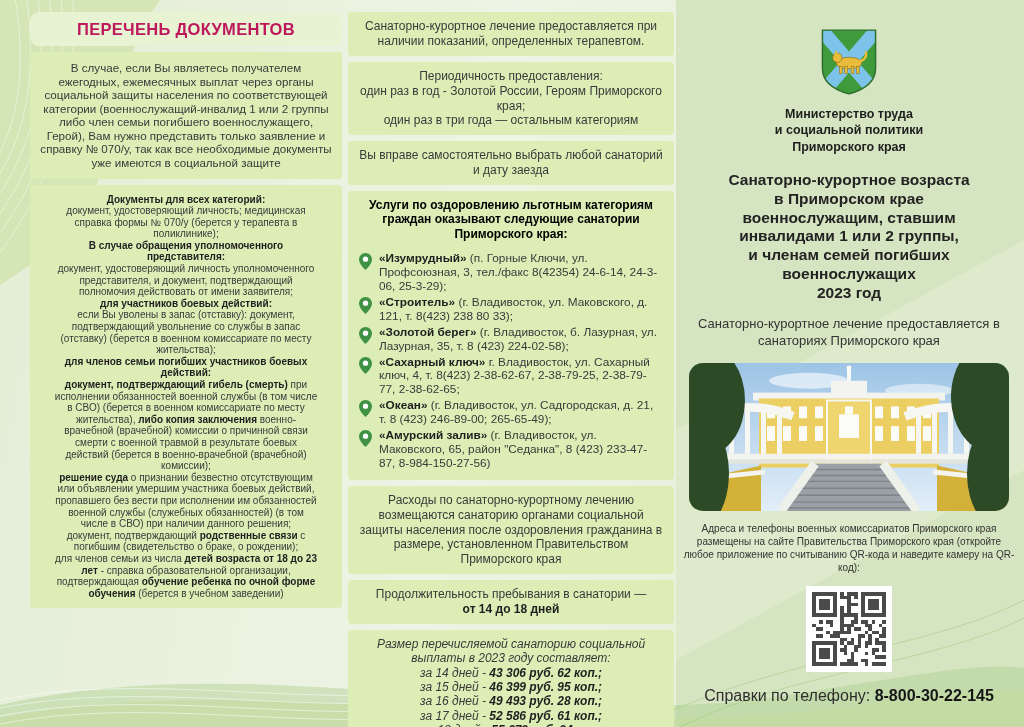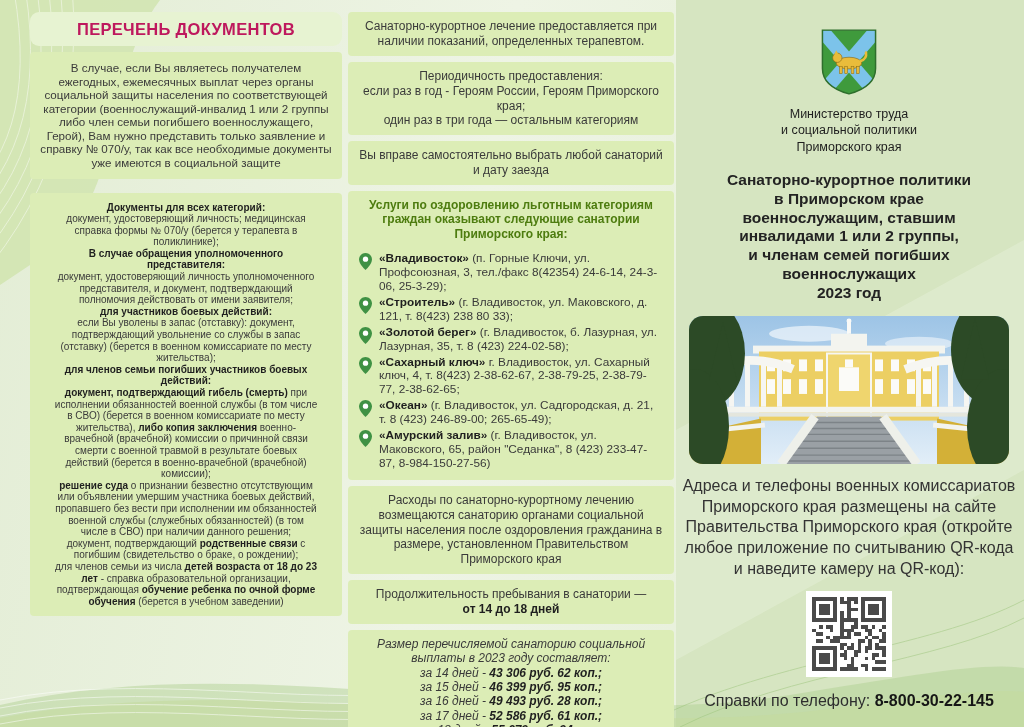--- a/index.html
+++ b/index.html
@@ -16,33 +16,33 @@
   .box{
     background:#dcedb6;border-radius:4px;padding:7px 11px;
     font-size:12px;line-height:1.24;text-align:center;
   }
   .box b{color:#1f1f1f;}
   .hdr-box{
     background:#e7f3d2;border-radius:9px;height:34px;display:flex;
     align-items:center;justify-content:center;margin-bottom:6px;
   }
   .hdr-box span{font-weight:bold;font-size:16.5px;color:#be185d;letter-spacing:.3px;}
-  .intro-box{font-size:11.6px;line-height:1.17;margin-bottom:14px;padding:9px 10px;}
+  .intro-box{font-size:11.6px;line-height:1.17;margin-bottom:6px;padding:9px 10px;}
   .docs-box{font-size:10px;line-height:1.16;padding:9px 24px;}
   .san-box{text-align:left;}
-  .san-head{font-weight:bold;text-align:center;color:#4d7c0f;font-size:12px;line-height:1.2;margin-bottom:11px;}
+  .san-head{font-weight:bold;text-align:center;color:#000000;font-size:12px;line-height:1.2;margin-bottom:11px;}
   .san-item{display:grid;grid-template-columns:17px 1fr;column-gap:3px;margin:2px 0;font-size:11.8px;line-height:1.18;}
   .san-item .pin{padding-top:1px;}
   .pay-rows div{line-height:1.2;font-style:italic;}
   .crest{margin-top:28px;}
-  .ministry{font-weight:normal;color:#1e1e1e;font-size:12.5px;line-height:1.3;margin-top:6px;}
+  .ministry{font-weight:bold;color:#1e1e1e;font-size:12.5px;line-height:1.3;margin-top:6px;}
   .main-title{font-weight:bold;color:#232323;font-size:15.5px;line-height:1.22;margin-top:16px;}
   .subtitle{font-size:13px;line-height:1.3;margin-top:13px;color:#333;}
   .photo{width:320px;height:148px;border-radius:14px;overflow:hidden;margin:13px auto 0;display:block;}
-  .addresses{font-size:16px;line-height:1.29;margin-top:12px;color:#333;}
+  .addresses{font-size:10px;line-height:1.29;margin-top:12px;color:#333;}
   .qr-wrap{width:86px;height:86px;background:#fff;margin:12px auto 0;display:flex;align-items:center;justify-content:center;}
   .phone{margin-top:15px;font-size:16px;color:#2e2e2e;}
   .phone b{color:#161616;}
 </style>
 </head>
 <body>
 
 <div class="page">
 
   <svg class="bg" width="1024" height="727" viewBox="0 0 1024 727">
@@ -78,32 +78,32 @@
     <div class="box intro-box">
       <span>В случае, если Вы являетесь получателем ежегодных, ежемесячных выплат через органы социальной защиты населения по соответствующей категории (военнослужащий-инвалид 1 или 2 группы либо член семьи погибшего военнослужащего, Герой), Вам нужно представить только заявление и справку № 070/у, так как все необходимые документы уже имеются в социальной защите</span>
     </div>
     <div class="box docs-box"><b>Документы для всех категорий:</b><br><span>документ, удостоверяющий личность; медицинская справка формы № 070/у (берется у терапевта в поликлинике);</span><br><b>В случае обращения уполномоченного представителя:</b><br><span>документ, удостоверяющий личность уполномоченного представителя, и документ, подтверждающий полномочия действовать от имени заявителя;</span><br><b>для участников боевых действий:</b><br><span>если Вы уволены в запас (отставку): документ, подтверждающий увольнение со службы в запас (отставку) (берется в военном комиссариате по месту жительства);</span><br><b>для членов семьи погибших участников боевых действий:</b><br><b>документ, подтверждающий гибель (смерть)</b><span> при исполнении обязанностей военной службы (в том числе в СВО) (берется в военном комиссариате по месту жительства), </span><b>либо копия заключения</b><span> военно-врачебной (врачебной) комиссии о причинной связи смерти с военной травмой в результате боевых действий (берется в военно-врачебной (врачебной) комиссии);</span><br><b>решение суда</b><span> о признании безвестно отсутствующим или объявлении умершим участника боевых действий, пропавшего без вести при исполнении им обязанностей военной службы (служебных обязанностей) (в том числе в СВО) при наличии данного решения;</span><br><span>документ, подтверждающий </span><b>родственные связи</b><span> с погибшим (свидетельство о браке, о рождении);</span><br><span>для членов семьи из числа </span><b>детей возраста от 18 до 23 лет</b><span> - справка образовательной организации, подтверждающая </span><b>обучение ребенка по очной форме обучения</b><span> (берется в учебном заведении)</span></div>
   </div>
 
   <div class="col col2">
     <div class="box">
       <span>Санаторно-курортное лечение предоставляется при наличии показаний, определенных терапевтом.</span>
     </div>
-    <div class="box"><span>Периодичность предоставления:</span><br><span>если раз в год - Героям России, Героям Приморского края;</span><br><span>один раз в три года — остальным категориям</span></div>
+    <div class="box"><span>Периодичность предоставления:</span><br><span>один раз в год - Золотой России, Героям Приморского края;</span><br><span>один раз в три года — остальным категориям</span></div>
     <div class="box">
       <span>Вы вправе самостоятельно выбрать любой санаторий и дату заезда</span>
     </div>
     <div class="box san-box">
       <div class="san-head">Услуги по оздоровлению льготным категориям граждан оказывают следующие санатории Приморского края:</div>
       <div class="san-item">
         <span class="pin"><svg width="13" height="17" viewBox="0 0 16 21">
               <path d="M8,0 C3.6,0 0,3.6 0,8 c0,6 8,13 8,13 s8,-7 8,-13 C16,3.6 12.4,0 8,0 z" fill="#3f9144"></path>
               <circle cx="8" cy="7.6" r="3.3" fill="#ffffff"></circle>
             </svg></span>
-        <span><b>«Владивосток»</b><span> (п. Горные Ключи, ул. Профсоюзная, 3, тел./факс 8(42354) 24-6-14, 24-3-06, 25-3-29);</span></span>
+        <span><b>«Изумрудный»</b><span> (п. Горные Ключи, ул. Профсоюзная, 3, тел./факс 8(42354) 24-6-14, 24-3-06, 25-3-29);</span></span>
       </div>
       <div class="san-item">
         <span class="pin"><svg width="13" height="17" viewBox="0 0 16 21">
               <path d="M8,0 C3.6,0 0,3.6 0,8 c0,6 8,13 8,13 s8,-7 8,-13 C16,3.6 12.4,0 8,0 z" fill="#3f9144"></path>
               <circle cx="8" cy="7.6" r="3.3" fill="#ffffff"></circle>
             </svg></span>
         <span><b>«Строитель»</b><span> (г. Владивосток, ул. Маковского, д. 121, т. 8(423) 238 80 33);</span></span>
       </div>
       <div class="san-item">
         <span class="pin"><svg width="13" height="17" viewBox="0 0 16 21">
@@ -167,21 +167,22 @@
           <rect x="29" y="36" width="2.6" height="7" fill="#e9bc3b" stroke="#8a6a14" stroke-width="0.5"></rect>
           <rect x="34" y="36" width="2.6" height="7" fill="#e9bc3b" stroke="#8a6a14" stroke-width="0.5"></rect>
           <circle cx="16" cy="28" r="4.4" fill="#e9bc3b" stroke="#8a6a14" stroke-width="0.6"></circle>
           <polygon points="13,25 15,21 17,25" fill="#e9bc3b"></polygon>
           <path d="M38,31 q6,-2 5,-8" fill="none" stroke="#e9bc3b" stroke-width="2.4" stroke-linecap="round"></path>
         </g>
       </g>
       <path d="M2,2 H52 V38 Q52,55 27,62 Q2,55 2,38 Z" fill="none" stroke="#2e6e2c" stroke-width="1.4"></path>
     </svg>
     <div class="ministry"><span>Министерство труда</span><br><span>и социальной политики</span><br><span>Приморского края</span></div>
-    <div class="main-title"><span>Санаторно-курортное политики</span><br><span>в Приморском крае</span><br><span>военнослужащим, ставшим</span><br><span>инвалидами 1 или 2 группы,</span><br><span>и членам семей погибших</span><br><span>военнослужащих</span><br><span>2023 год</span></div>
+    <div class="main-title"><span>Санаторно-курортное возраста</span><br><span>в Приморском крае</span><br><span>военнослужащим, ставшим</span><br><span>инвалидами 1 или 2 группы,</span><br><span>и членам семей погибших</span><br><span>военнослужащих</span><br><span>2023 год</span></div>
+    <div class="subtitle">Санаторно-курортное лечение предоставляется в санаториях Приморского края</div>
 
     <svg class="photo" viewBox="0 0 320 150" preserveAspectRatio="none">
       <defs>
         <linearGradient id="sky" x1="0" y1="0" x2="0" y2="1">
           <stop offset="0" stop-color="#9dc4e6"></stop>
             <stop offset="1" stop-color="#e2eef8"></stop>
         </linearGradient>
       </defs>
       <rect width="320" height="150" fill="url(#sky)"></rect>
       <ellipse cx="120" cy="18" rx="40" ry="8" fill="#ffffff" opacity="0.6"></ellipse>

